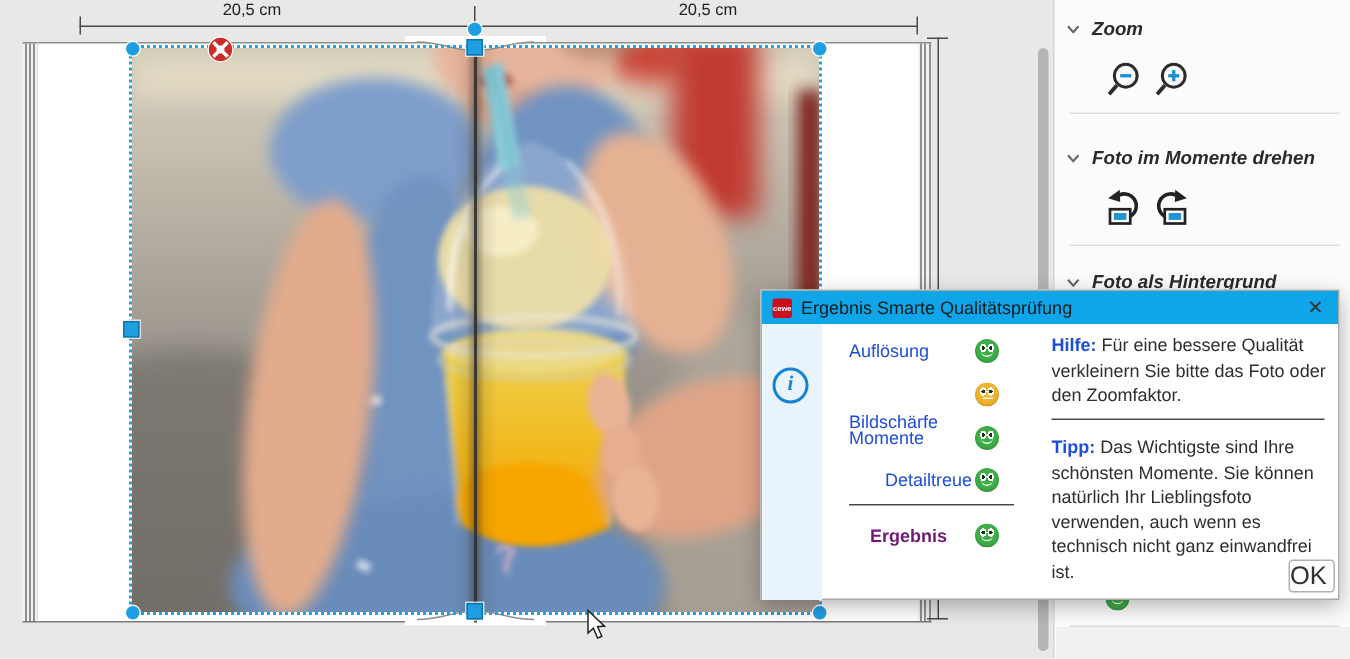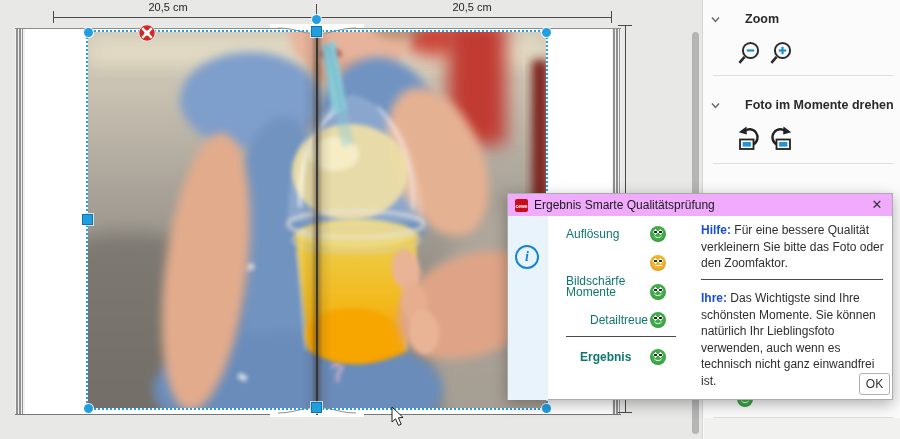--- a/index.html
+++ b/index.html
@@ -25,62 +25,62 @@
   #selection { left:86px; top:30px; width:462px; height:380px;
                border:2px dotted #22a1e2; pointer-events:none; }
   .handle-dot { width:9px; height:9px; border-radius:50%; background:#1f9fe2;
                 box-shadow:0 0 0 1px rgba(255,255,255,.85); }
   .handle-sq  { width:11px; height:11px; background:#1f9fe2; border:1px solid #0e76ad;
                 box-shadow:0 0 0 1px rgba(255,255,255,.7); }
 
   
   #scrollthumb { left:692px; top:32px; width:7px; height:402px; background:#b5b5b5; border-radius:3.5px; }
   #sidebar { left:702px; top:0; width:198px; height:439px; background:#fbfbfb; border-left:1px solid #d5d5d5; }
-  .section-header { left:8px; width:186px; height:18px; display:flex; align-items:center; gap:25px; cursor:default; }
+  .section-header { left:8px; width:186px; height:18px; display:flex; align-items:center; gap:8px; cursor:default;font-style:italic; }
   .section-header b { font-size:12.5px; color:#2a2a2a; }
   .divider { left:10px; width:180px; height:1px; background:#dedede; }
   .tool-btn { width:28px; height:28px; display:flex; align-items:center; justify-content:center; }
   #below-divider { left:1px; top:418px; width:197px; height:21px; background:#f1f1f0; }
 
   
   #dialog { left:507px; top:193px; width:386px; height:207px; background:#fff;
             border:1px solid #ababab; box-shadow:0 4px 14px rgba(0,0,0,.30); z-index:50; }
-  #dlg-titlebar { left:0; top:0; width:100%; height:22px; background:#f0abfc; }
+  #dlg-titlebar { left:0; top:0; width:100%; height:22px; background:#0ea5e9; }
   #dlg-logo { left:7px; top:5px; width:13px; height:13px; background:#c90c1c; border-radius:2px;
               color:#fff; font-size:5px; font-weight:bold; display:flex; align-items:center; justify-content:center; }
   #dlg-title { left:26px; top:0; height:22px; line-height:22px; font-size:12px; color:#1a1a1a; }
   #dlg-close { right:4px; top:0; width:22px; height:22px; line-height:22px; text-align:center;
                font-size:13px; color:#333; cursor:default; }
   #dlg-strip { left:0; top:22px; width:40px; height:184px; background:#e9f3fc; }
   #info-icon { left:7px; top:29px; width:24px; height:24px; border:2px solid #1583d6; border-radius:50%;
                color:#1583d6; font:italic bold 14px "Liberation Serif", serif;
                display:flex; align-items:center; justify-content:center; }
-  .q-label { left:58px; font-size:12px; color:#0f766e; }
-  .q-label.bold { font-weight:bold; color:#0f766e;padding-left:14px; }
+  .q-label { left:58px; font-size:12px; color:#1d4ed8; }
+  .q-label.bold { font-weight:bold; color:#701a75;padding-left:14px; }
   .smiley { left:142px; width:16px; height:16px; border-radius:50%; position:absolute;
             box-shadow:inset 0 -1px 2px rgba(0,0,0,.18); }
   .smiley[data-mood="good"], .smiley[data-mood="medium"] {
     background-image:
       radial-gradient(circle 1.2px at 5.5px 6px, #123812 99%, transparent 100%),
       radial-gradient(circle 1.2px at 10.5px 6px, #123812 99%, transparent 100%),
       radial-gradient(2.2px 2.8px at 5.5px 6px, #fff 99%, transparent 100%),
       radial-gradient(2.2px 2.8px at 10.5px 6px, #fff 99%, transparent 100%);
   }
   .smiley[data-mood="good"]   { background-color:#3fae49; }
   .smiley[data-mood="medium"] { background-color:#f2b32c; }
   .smiley::after { content:""; position:absolute; }
   .smiley[data-mood="good"]::after { left:4px; top:6.5px; width:8px; height:4.5px;
       border-bottom:1.7px solid rgba(255,255,255,.95); border-radius:0 0 8px 8px; }
   .smiley[data-mood="medium"]::after { left:4.5px; top:9.5px; width:7px; height:0;
       border-bottom:1.7px solid rgba(255,255,255,.95); }
   .dlg-divider { height:1px; background:#4a4a4a; }
   .dlg-text { left:193px; width:184px; font-size:12px; line-height:16.5px; color:#2e2e2e; }
   .dlg-text b { color:#1d4ed8; }
   #ok-btn { left:351px; top:179px; width:31px; height:22px; background:#fdfdfd; border:1px solid #b0b0b0;
-            border-radius:3px; font-size:12px; color:#333; text-align:center; line-height:20px; cursor:default; }
+            border-radius:3px; font-size:17px; color:#333; line-height:20px; cursor:default; }
 
   
   #cursor { left:391px; top:406px; width:14px; height:21px; z-index:40; }
 </style>
 </head>
 <body>
 
 <div id="canvas" class="abs">
 
   <div class="abs ruler-label" style="left:123px; top:1px;">20,5 cm</div>
@@ -260,20 +260,26 @@
   <div class="abs tool-btn" style="left:64px; top:124px;">
     <svg width="26" height="25" style="transform:scaleX(-1)">
       <path d="M 8,5.5 A 8,8 0 1 1 6,14" fill="none" stroke="#222" stroke-width="2.4"></path>
       <polygon points="10.5,0.5 10.8,8.6 2.8,6.2" fill="#222"></polygon>
       <rect x="4" y="13.5" width="13.5" height="9.5" fill="#fff" stroke="#222" stroke-width="1.8"></rect>
       <rect x="6.6" y="16" width="8.3" height="4.6" fill="#2196d4"></rect>
     </svg>
   </div>
   <div class="abs divider" style="top:163px;"></div>
 
+  <div class="abs section-header" style="top:179px;">
+    <svg width="9" height="7">
+        <polyline points="1,1.5 4.5,5.5 8,1.5" fill="none" stroke="#666" stroke-width="1.4"></polyline>
+      </svg>
+    <b>Foto als Hintergrund</b>
+  </div>
   <span class="smiley abs" style="left:34px; top:391px;" data-mood="good"></span>
   <div class="abs divider" style="top:417px;"></div>
   <div id="below-divider" class="abs"></div>
 </div>
 
 <div id="dialog" class="abs">
   <div id="dlg-titlebar" class="abs">
     <div id="dlg-logo" class="abs">cewe</div>
     <div id="dlg-title" class="abs">Ergebnis Smarte Qualitätsprüfung</div>
     <div id="dlg-close" class="abs">✕</div>
@@ -294,17 +300,17 @@
   <div class="abs dlg-divider" style="left:58px; top:142px; width:110px;"></div>
 
   <div class="abs q-label bold" style="top:156px;">Ergebnis</div>
   <span class="abs smiley" style="top:155px;" data-mood="good"></span>
 
   <div class="abs dlg-text" style="top:28px;">
     <b>Hilfe:</b><span> Für eine bessere Qualität verkleinern Sie bitte das Foto oder den Zoomfaktor.</span>
   </div>
   <div class="abs dlg-divider" style="left:193px; top:85px; width:182px;"></div>
   <div class="abs dlg-text" style="top:96px;">
-    <b>Ihre:</b><span> Das Wichtigste sind Ihre schönsten Momente. Sie können natürlich Ihr Lieblingsfoto verwenden, auch wenn es technisch nicht ganz einwandfrei ist.</span>
+    <b>Tipp:</b><span> Das Wichtigste sind Ihre schönsten Momente. Sie können natürlich Ihr Lieblingsfoto verwenden, auch wenn es technisch nicht ganz einwandfrei ist.</span>
   </div>
 
   <div id="ok-btn" class="abs">OK</div>
 </div>
 
 </body></html>

